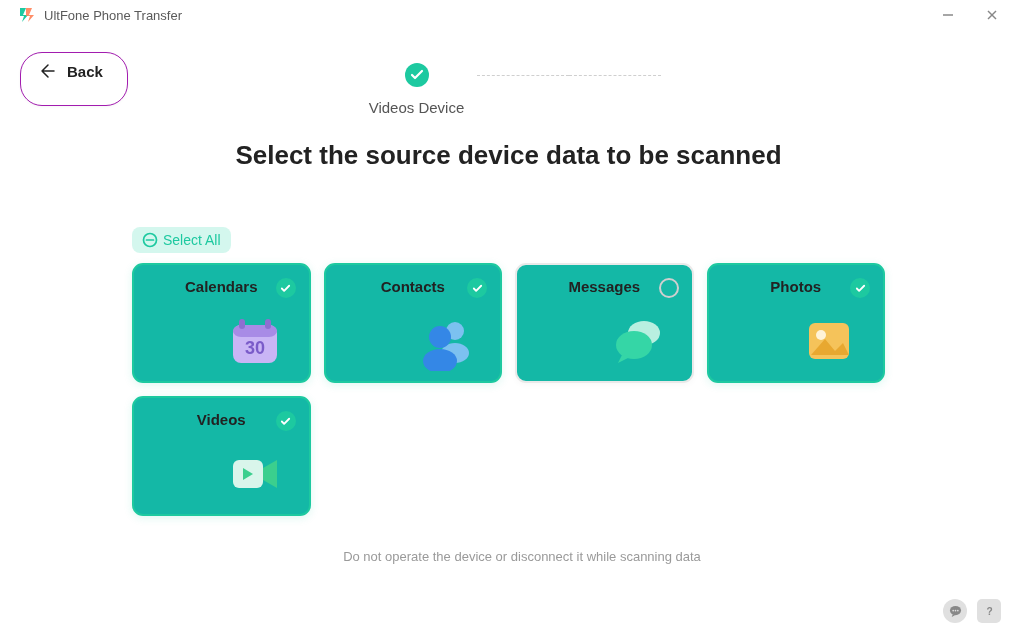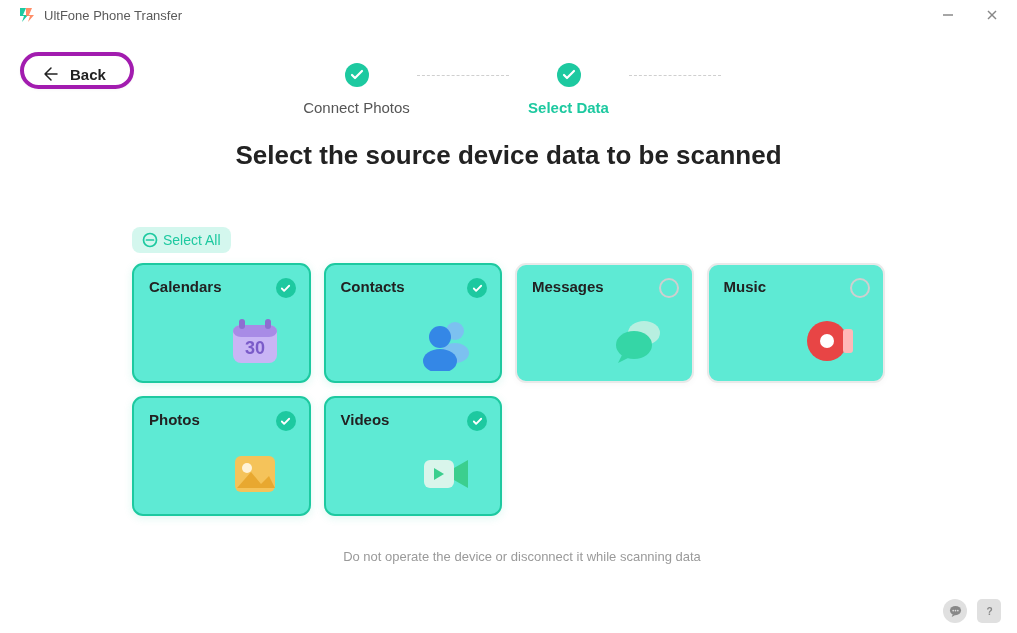--- a/index.html
+++ b/index.html
@@ -23,22 +23,22 @@
     .app-logo { width: 16px; height: 16px; }
     .app-title { font-size: 13px; color: #5a5a5a; font-weight: 500; }
     .window-controls { display: flex; gap: 30px; align-items: center; }
     .win-btn { width: 14px; height: 14px; display: flex; align-items: center; justify-content: center; cursor: pointer; color: #888; }
     .win-btn svg { width: 12px; height: 12px; }
 
     
     .back-row { position: absolute; top: 52px; left: 20px; }
     .back-btn {
       display: flex; align-items: center; gap: 10px;
-      background: #fff; border: 4px solid #a21caf; border-radius: 22px;
-      padding: 9px 24px 2px 18px; cursor: pointer;
+      background: #fff; border: 1px solid #a21caf; border-radius: 22px;
+      padding: 9px 24px 25px 18px; cursor: pointer;
       box-shadow: 0 1px 3px rgba(0,0,0,0.04);
     }
     .back-btn svg { width: 18px; height: 18px; }
     .back-btn span { font-size: 15px; font-weight: 700; color: #222; }
 
     
     .stepper {
       display: flex; align-items: flex-start; justify-content: center;
       margin-top: 33px; gap: 0;
     }
@@ -74,22 +74,23 @@
     .select-all span { color: #1dc9a0; font-size: 14px; font-weight: 500; }
 
     
     .grid {
       display: grid; grid-template-columns: repeat(4, 1fr);
       gap: 13px; margin-top: 10px;
     }
     .card {
       border-radius: 11px; height: 120px; position: relative;
       padding: 13px 15px; cursor: pointer;
-      border: 2px solid #e9e9e9; background: #5eead4;
+      border: 2px solid #e9e9e9; background: #14b8a6;
       box-shadow: 0 2px 6px rgba(0,0,0,0.03);
+      text-align: center;
     }
     .card.selected { border-color: #1dc9a0; box-shadow: 0 2px 8px rgba(29,201,160,0.15); }
     .card-title { font-size: 15px; font-weight: 700; color: #222; }
     .card-check {
       position: absolute; top: 13px; right: 13px;
       width: 20px; height: 20px; border-radius: 50%;
     }
     .card-check.on { background: #1dc9a0; display: flex; align-items: center; justify-content: center; }
     .card-check.on svg { width: 11px; height: 11px; }
     .card-check.off { border: 2px solid #cfcfcf; }
@@ -157,31 +158,23 @@
   </div>
 </div>
 
 <div class="stepper">
   <div class="step">
     <div class="step-circle done">
       <svg viewBox="0 0 14 14">
           <path d="M2 7l3 3 7-7" fill="none" stroke="#fff" stroke-width="2.2" stroke-linecap="round" stroke-linejoin="round"></path>
         </svg>
     </div>
-    <div class="step-label done">Connect Photos</div>
+    <div class="step-label done">Videos Device</div>
   </div>
   <div class="step-connector"></div>
-  <div class="step">
-    <div class="step-circle done">
-      <svg viewBox="0 0 14 14">
-          <path d="M2 7l3 3 7-7" fill="none" stroke="#fff" stroke-width="2.2" stroke-linecap="round" stroke-linejoin="round"></path>
-        </svg>
-    </div>
-    <div class="step-label active">Select Data</div>
-  </div>
   <div class="step-connector"></div>
 </div>
 
 <h1 class="heading">Select the source device data to be scanned</h1>
 
 <div class="content-area">
   <div class="select-all">
     <svg width="16" height="16" viewBox="0 0 16 16">
         <circle cx="8" cy="8" r="6.5" fill="none" stroke="#1dc9a0" stroke-width="1.7"></circle>
         <line x1="4.5" y1="8" x2="11.5" y2="8" stroke="#1dc9a0" stroke-width="1.7" stroke-linecap="round"></line>
@@ -231,31 +224,20 @@
       <div class="card-check off"></div>
       <div class="card-icon">
         <svg viewBox="0 0 60 60">
             <ellipse cx="36" cy="22" rx="16" ry="12" fill="#b8efe0"></ellipse>
             <ellipse cx="26" cy="34" rx="18" ry="14" fill="#35d6a6"></ellipse>
             <path d="M14 44 L10 52 L22 46 Z" fill="#35d6a6"></path>
           </svg>
       </div>
     </div>
 
-    <div class="card">
-      <div class="card-title">Music</div>
-      <div class="card-check off"></div>
-      <div class="card-icon">
-        <svg viewBox="0 0 60 60">
-            <circle cx="28" cy="30" r="20" fill="#e84545"></circle>
-            <circle cx="28" cy="30" r="7" fill="#fff"></circle>
-            <rect x="44" y="18" width="10" height="24" rx="3" fill="#ffb8b8"></rect>
-          </svg>
-      </div>
-    </div>
 
     <div class="card selected">
       <div class="card-title">Photos</div>
       <div class="card-check on">
         <svg viewBox="0 0 12 12">
             <path d="M2 6l2.5 2.5L10 3" fill="none" stroke="#fff" stroke-width="2" stroke-linecap="round" stroke-linejoin="round"></path>
           </svg>
       </div>
       <div class="card-icon">
         <svg viewBox="0 0 60 60">

